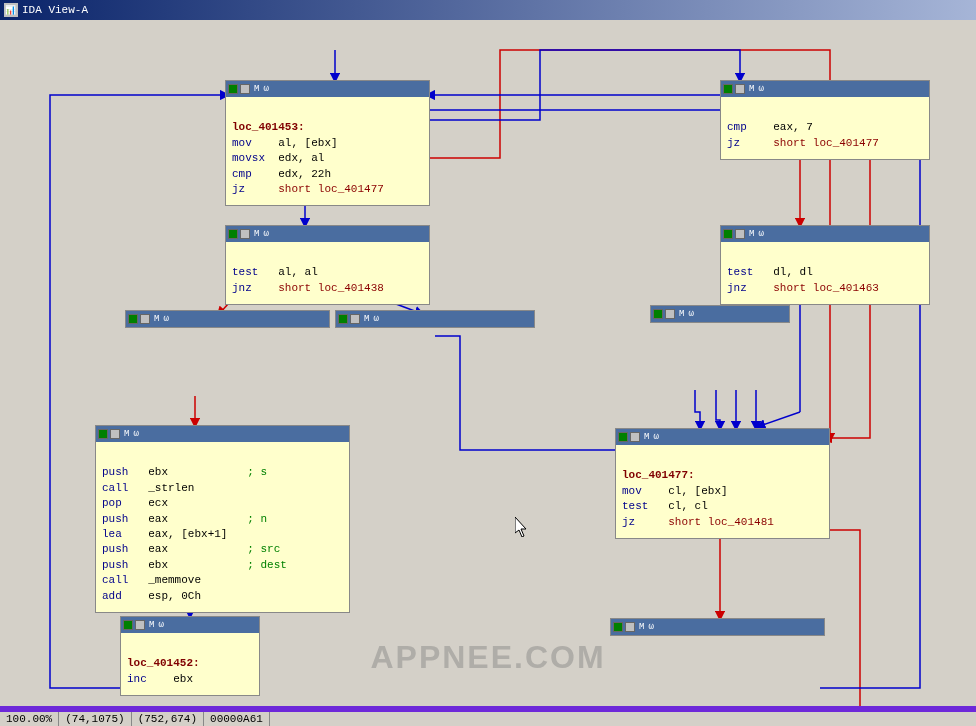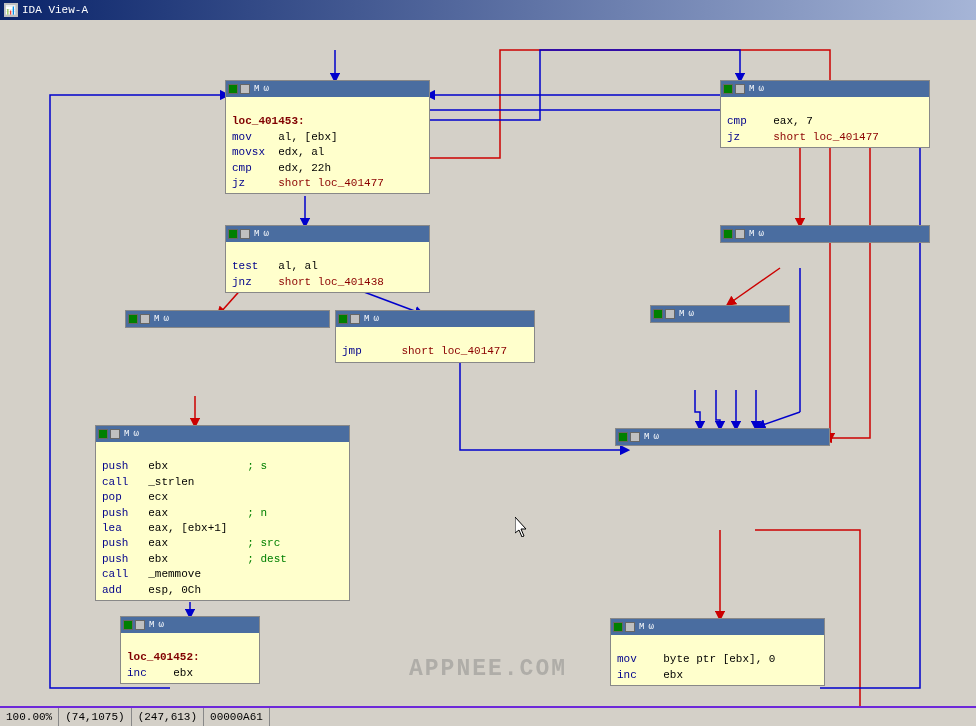--- a/index.html
+++ b/index.html
@@ -76,54 +76,54 @@
       background: #c0c0c0;
       display: inline-block;
     }
     .node-btn.green { background: #008000; }
     .node-label {
       color: white;
       font-size: 9px;
       margin-left: 2px;
     }
     .ida-node-body {
-      padding: 2px 6px;
+      padding: 8px 6px;
       white-space: pre;
       line-height: 1.4;
     }
     .asm-label { color: #800000; font-weight: bold; }
     .asm-mnem { color: #00008b; }
     .asm-op { color: #000000; }
     .asm-comment { color: #008000; }
     .asm-target { color: #8b0000; }
 
     
     .watermark {
       position: absolute;
-      bottom: 24px;
+      bottom: 30px;
       left: 50%;
       transform: translateX(-50%);
       color: rgba(120,120,120,0.4);
-      font-size: 23px;
-      font-family: Liberation Mono, monospace;
+      font-size: 32px;
+      font-family: Liberation Sans, sans-serif;
       font-weight: bold;
       letter-spacing: 2px;
       pointer-events: none;
       white-space: nowrap;
     }
 
     
     .status-bar {
       position: absolute;
       bottom: 0;
       left: 0;
       width: 976px;
       height: 20px;
       background: #d4d0c8;
-      border-top: 2px solid #6d28d9;
+      border-top: 6px solid #6d28d9;
       display: flex;
       align-items: center;
     }
     .status-segment {
       border-right: 1px solid #888;
       padding: 0 6px;
       height: 100%;
       display: flex;
       align-items: center;
       font-size: 11px;
@@ -250,31 +250,32 @@
 <span class="asm-mnem">jnz</span>    <span class="asm-target">short loc_401438</span></div>
     </div>
 
     <div class="ida-node" style="left:720px;top:205px;width:210px;">
       <div class="ida-node-header">
         <span class="node-btn green"></span>
         <span class="node-btn"></span>
         <span class="node-label">M</span>
         <span class="node-label">ω</span>
       </div>
+      <div class="ida-node-body">
+<span class="asm-mnem">test</span>   <span class="asm-op">dl, dl</span>
+<span class="asm-mnem">jnz</span>    <span class="asm-target">short loc_401463</span></div>
     </div>
 
     <div class="ida-node" style="left:335px;top:290px;width:200px;">
       <div class="ida-node-header">
         <span class="node-btn green"></span>
         <span class="node-btn"></span>
         <span class="node-label">M</span>
         <span class="node-label">ω</span>
       </div>
-      <div class="ida-node-body">
-<span class="asm-mnem">jmp</span>    <span class="asm-target">  short loc_401477</span></div>
     </div>
 
     <div class="ida-node" style="left:125px;top:290px;width:205px;">
       <div class="ida-node-header">
         <span class="node-btn green"></span>
         <span class="node-btn"></span>
         <span class="node-label">M</span>
         <span class="node-label">ω</span>
       </div>
     </div>
@@ -307,20 +308,25 @@
 <span class="asm-mnem">add</span>    <span class="asm-op">esp, 0Ch</span></div>
     </div>
 
     <div class="ida-node" style="left:615px;top:408px;width:215px;">
       <div class="ida-node-header">
         <span class="node-btn green"></span>
         <span class="node-btn"></span>
         <span class="node-label">M</span>
         <span class="node-label">ω</span>
       </div>
+      <div class="ida-node-body">
+<span class="asm-label">loc_401477:</span>
+<span class="asm-mnem">mov</span>    <span class="asm-op">cl, [ebx]</span>
+<span class="asm-mnem">test</span>   <span class="asm-op">cl, cl</span>
+<span class="asm-mnem">jz</span>     <span class="asm-target">short loc_401481</span></div>
     </div>
 
     <div class="ida-node" style="left:120px;top:596px;width:140px;">
       <div class="ida-node-header">
         <span class="node-btn green"></span>
         <span class="node-btn"></span>
         <span class="node-label">M</span>
         <span class="node-label">ω</span>
       </div>
       <div class="ida-node-body">
@@ -328,34 +334,31 @@
 <span class="asm-mnem">inc</span>    <span class="asm-op">ebx</span></div>
     </div>
 
     <div class="ida-node" style="left:610px;top:598px;width:215px;">
       <div class="ida-node-header">
         <span class="node-btn green"></span>
         <span class="node-btn"></span>
         <span class="node-label">M</span>
         <span class="node-label">ω</span>
       </div>
-      <div class="ida-node-body">
-<span class="asm-mnem">mov</span>    <span class="asm-op">byte ptr [ebx], 0</span>
-<span class="asm-mnem">inc</span>    <span class="asm-op">ebx</span></div>
     </div>
 
     <div class="watermark">APPNEE.COM</div>
 
     <div style="position:absolute;left:515px;top:497px;">
       <svg width="16" height="20">
         <polygon points="0,0 0,16 4,13 7,20 9,19 6,12 11,12" fill="white" stroke="black" stroke-width="1"></polygon>
       </svg>
     </div>
 
   </div>
 
   <div class="status-bar">
     <div class="status-segment">100.00%</div>
     <div class="status-segment">(74,1075)</div>
-    <div class="status-segment">(247,613)</div>
+    <div class="status-segment">(752,674)</div>
     <div class="status-segment">00000A61</div>
   </div>
 </div>
 
 </body></html>

